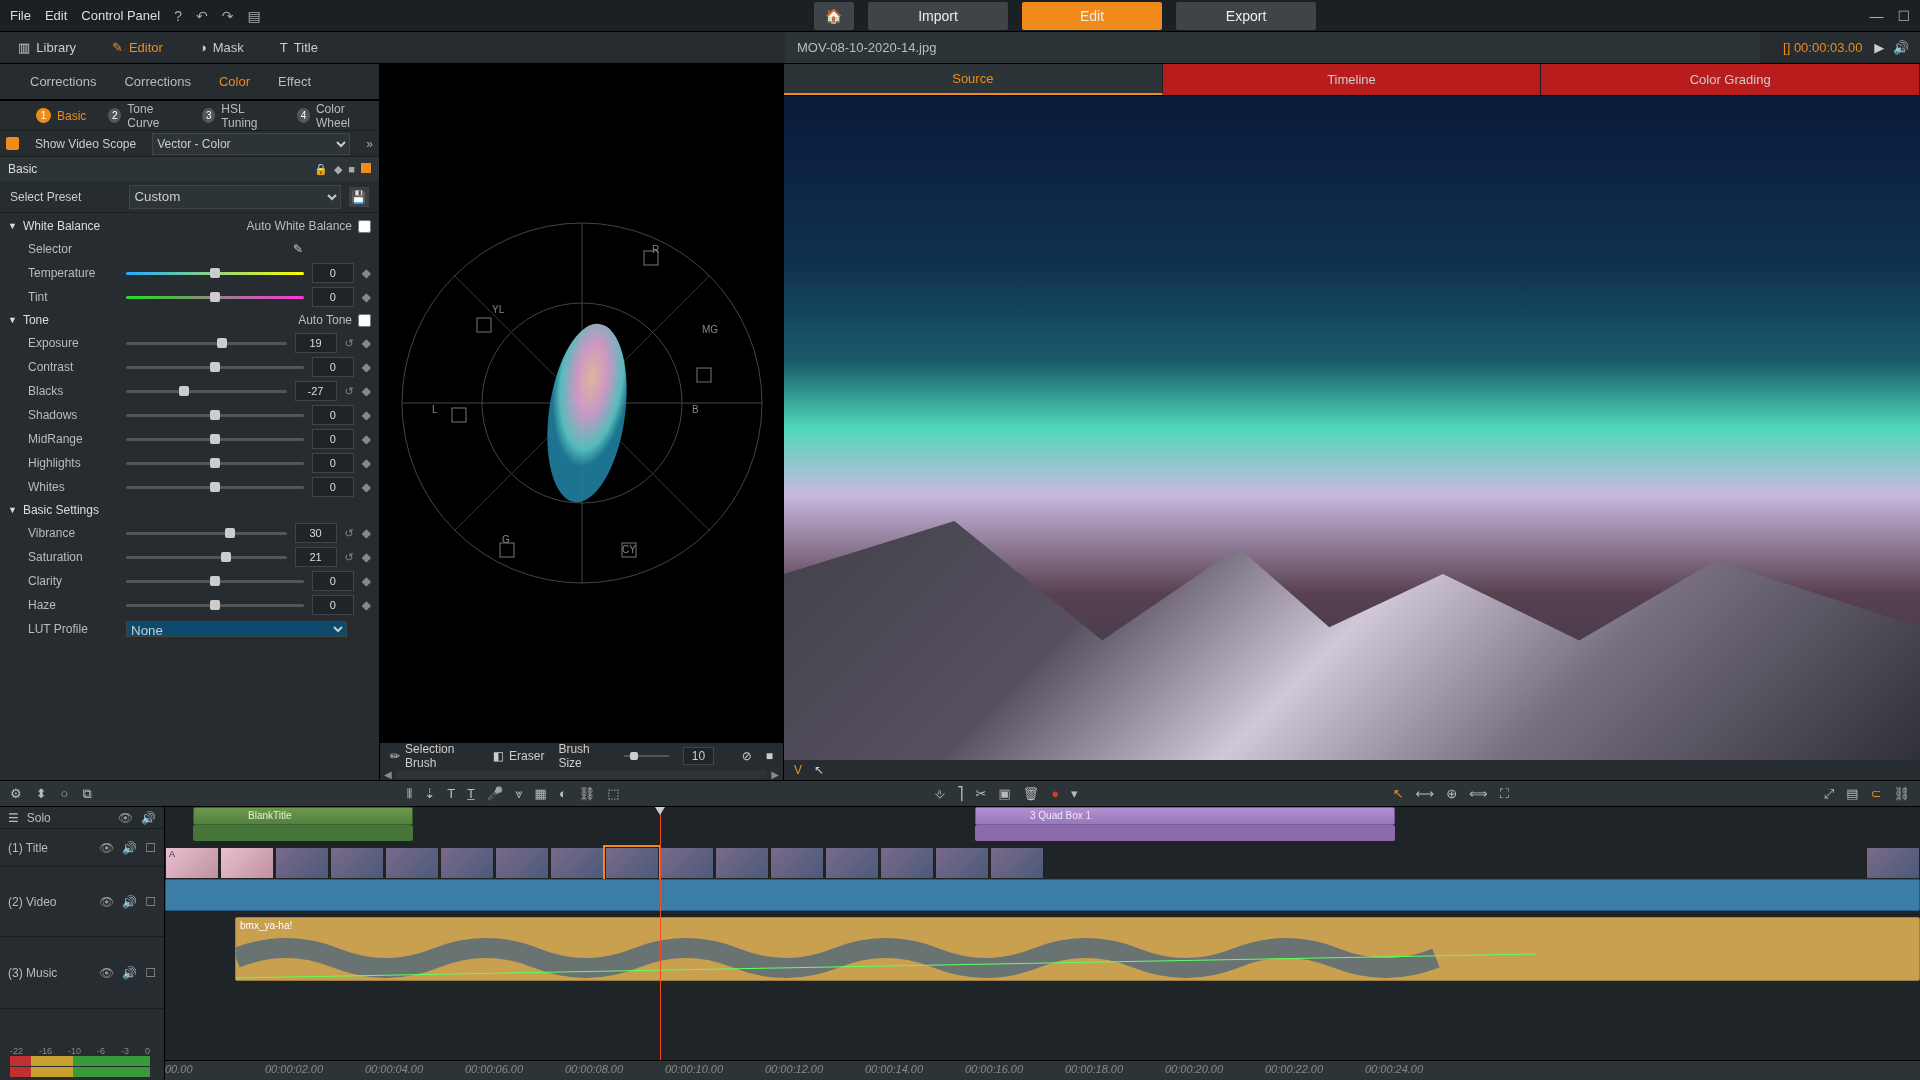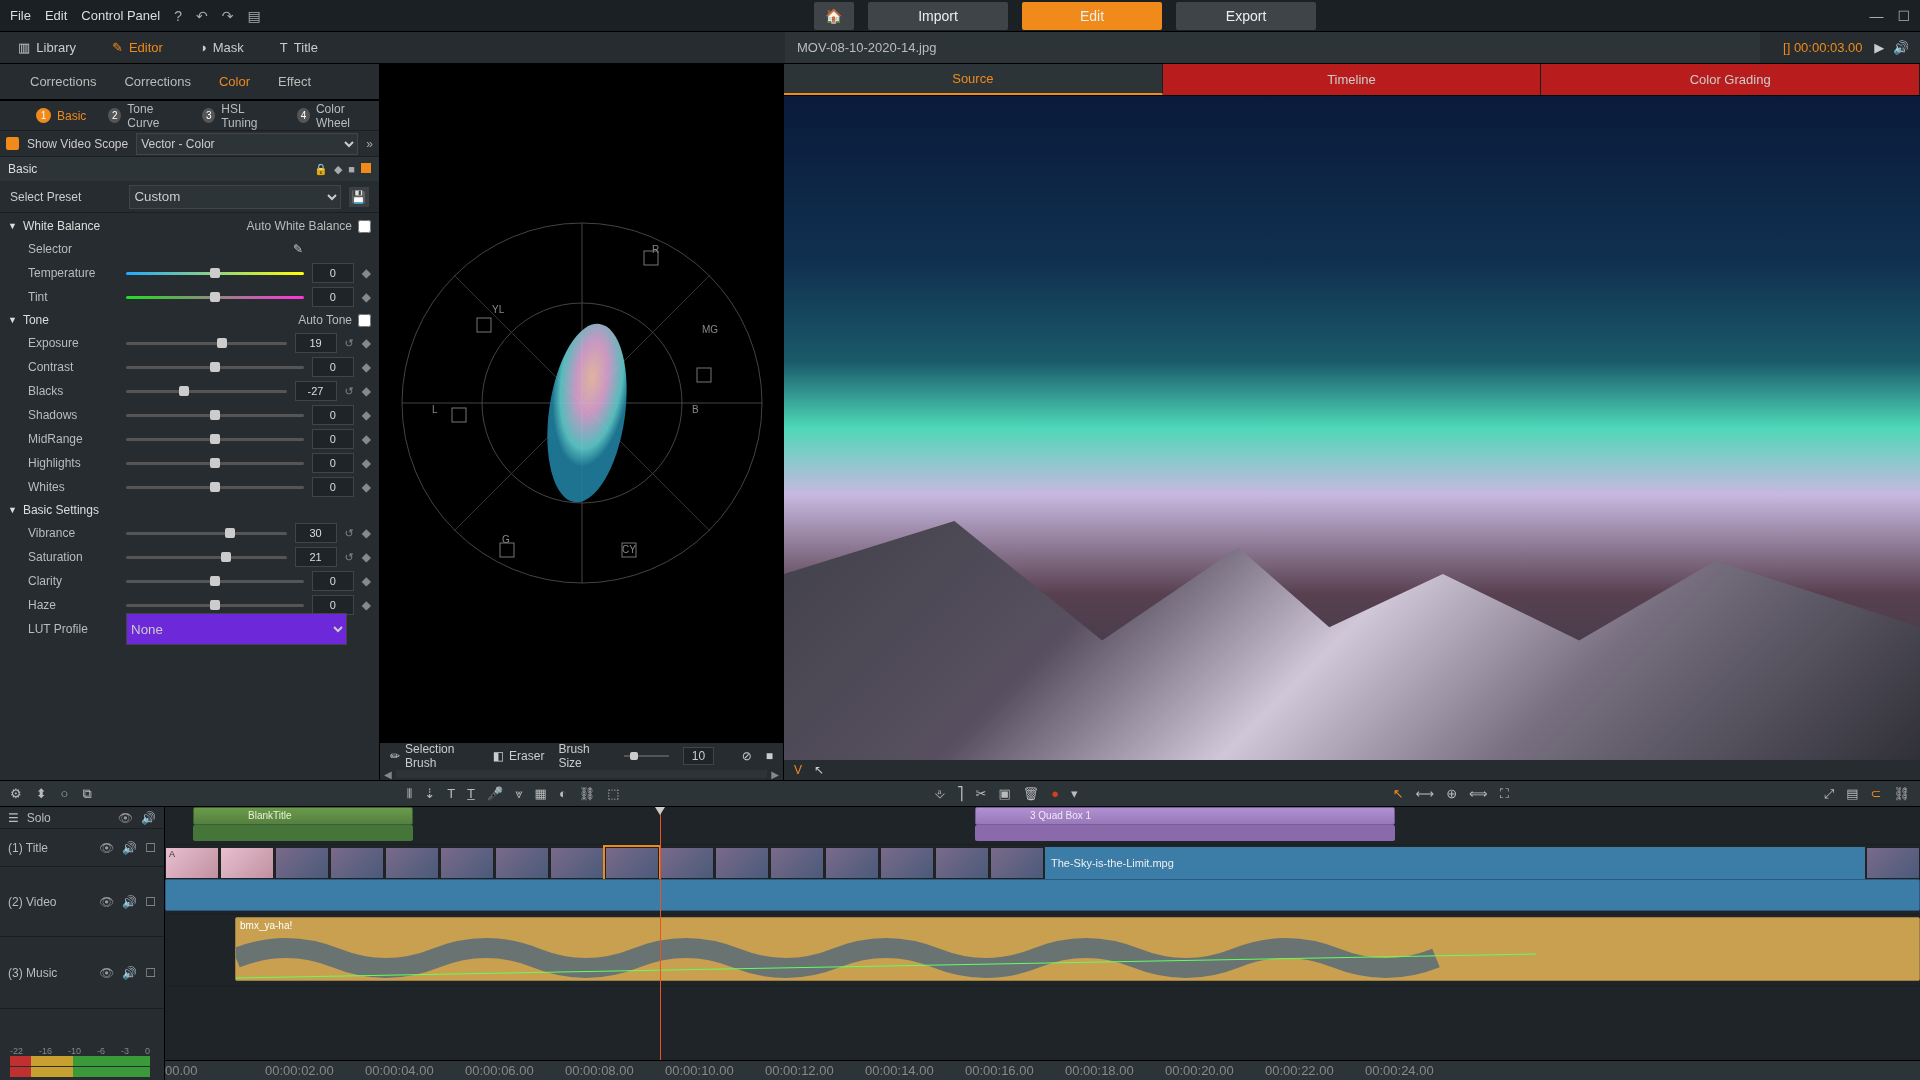--- a/index.html
+++ b/index.html
@@ -33,21 +33,21 @@
 .prop-tabs span { color:#bbb; cursor:pointer; font-size:13px; }
 .prop-tabs span.active { color:#f08a1a; }
 
 .sub-tabs { height:30px; display:flex; align-items:center; gap:10px; padding-left:30px; background:#262c30; border-bottom:1px solid #1a1f22; }
 .sub-tabs .stab { display:flex; align-items:center; gap:6px; color:#bbb; cursor:pointer; font-size:12px; padding:0 6px; }
 .sub-tabs .stab.active { color:#f08a1a; }
 .sub-tabs .num { width:15px; height:15px; border-radius:50%; background:#555; color:#fff; display:flex; align-items:center; justify-content:center; font-size:10px; }
 .sub-tabs .stab.active .num { background:#f08a1a; }
 
 
-.scope-row { height:26px; display:flex; align-items:center; background:#262c30; border-bottom:1px solid #1a1f22; padding:0 6px; gap:8px;justify-content:flex-end; }
+.scope-row { height:26px; display:flex; align-items:center; background:#262c30; border-bottom:1px solid #1a1f22; padding:0 6px; gap:16px;justify-content:flex-end; }
 .scope-row .chk { width:13px; height:13px; background:#f08a1a; border-radius:2px; }
 .scope-row select { flex:1; background:#2d3438; border:1px solid #444; color:#ccc; height:22px; font-size:12px; }
 .scope-row .arrow-icon { color:#aaa; cursor:pointer; }
 
 .section-hdr { height:24px; background:#2d3438; display:flex; align-items:center; padding:0 8px; color:#ddd; font-size:12px; }
 .section-hdr .right-icons { margin-left:auto; display:flex; gap:6px; color:#aaa; font-size:11px; }
 .section-hdr .orange-box { width:10px; height:10px; background:#f08a1a; }
 
 .preset-row { height:32px; display:flex; align-items:center; padding:0 10px; gap:8px; background:#262c30; border-bottom:1px solid #1a1f22; }
 .preset-row select { flex:1; background:#2d3438; border:1px solid #444; color:#ccc; height:24px; margin-left:40px; }
@@ -63,21 +63,21 @@
 .param-row .p-label { width:90px; color:#bbb; }
 .param-row .slider { flex:1; height:14px; position:relative; }
 .param-row .slider .track { position:absolute; top:6px; left:0; right:0; height:3px; background:#555; border-radius:2px; }
 .param-row .slider.grad-temp .track { background:linear-gradient(to right,#2af,#ff0); }
 .param-row .slider.grad-tint .track { background:linear-gradient(to right,#2d2,#f3d); }
 .param-row .slider .thumb { position:absolute; top:2px; width:10px; height:10px; background:#ccc; border-radius:2px; transform:translateX(-50%); }
 .param-row .val-box { width:42px; height:20px; background:#1e2428; border:1px solid #444; color:#ddd; text-align:center; font-size:11px; display:flex; align-items:center; justify-content:center; }
 .param-row .kf { color:#888; font-size:12px; cursor:pointer; }
 .param-row .reset { color:#888; font-size:11px; cursor:pointer; }
 
-.param-row.lut select { flex:1; background:#6d28d9; border:1px solid #444; color:#ccc; height:32px; margin-right:24px; }
+.param-row.lut select { flex:1; background:#0c4a6e; border:1px solid #444; color:#ccc; height:16px; margin-right:24px; }
 
 
 .scope-title { height:26px; display:flex; align-items:center; padding:0 12px; color:#ccc; font-size:13px; background:#262c30; border-bottom:1px solid #000; }
 .scope-canvas { flex:1; display:flex; align-items:center; justify-content:center; background:#000; overflow:hidden; }
 .scope-bottom { height:26px; background:#262c30; display:flex; align-items:center; gap:14px; padding:0 10px; color:#ccc; border-top:1px solid #000; }
 .scope-bottom .tool { display:flex; align-items:center; gap:5px; cursor:pointer; }
 .scope-bottom .bs-slider { width:50px; height:10px; position:relative; }
 .scope-bottom .bs-slider .tr { position:absolute; top:4px; left:0; right:0; height:2px; background:#555; }
 .scope-bottom .bs-slider .th { position:absolute; top:1px; left:6px; width:8px; height:8px; background:#ccc; border-radius:2px; }
 .scope-bottom .bs-val { width:34px; height:18px; background:#1e2428; border:1px solid #444; color:#ccc; text-align:center; display:flex; align-items:center; justify-content:center; }
@@ -126,21 +126,21 @@
 .clip.blue { background:#3c7da8; border:1px solid #2a5a80; top:34px; height:32px; }
 .clip.yellow { background:#c8a050; border:1px solid #a08040; }
 
 .video-thumbs { position:absolute; top:2px; left:0; right:0; height:32px; display:flex; gap:1px; }
 .video-thumbs .th { width:54px; height:32px; background:linear-gradient(135deg,#7a6a8a,#4a5a7a); border:1px solid #222; }
 .video-thumbs .th.a { background:linear-gradient(135deg,#e8c0d0,#c090a0); }
 .video-thumbs .th.sel { outline:2px solid #f08a1a; }
 .video-thumbs .th-label { background:#3c7da8; flex:1; display:flex; align-items:center; padding:0 6px; color:#eee; font-size:11px; }
 
 .tl-ruler { position:absolute; left:0; right:0; bottom:0; height:20px; background:#2d3438; border-top:1px solid #000; }
-.tl-ruler .tick { position:absolute; top:2px; color:#888; font-size:13px; }
+.tl-ruler .tick { position:absolute; top:2px; color:#888; font-size:11px;font-style:italic; }
 
 
 .audio-meter { position:absolute; left:10px; bottom:4px; width:140px; height:30px; z-index:5; }
 .audio-meter .labels { display:flex; justify-content:space-between; color:#888; font-size:9px; }
 .audio-meter .bars { height:10px; display:flex; }
 .audio-meter .g { flex:1; background:#3a9a3a; }
 .audio-meter .y { width:30%; background:#c8a030; }
 .audio-meter .r { width:15%; background:#c03030; }
 
 .ctx-menu { cursor:pointer; }
@@ -595,21 +595,20 @@
           <div class="th"></div>
           <div class="th"></div>
           <div class="th sel"></div>
           <div class="th"></div>
           <div class="th"></div>
           <div class="th"></div>
           <div class="th"></div>
           <div class="th"></div>
           <div class="th"></div>
           <div class="th"></div>
-          <div class="th-label">The-Sky-is-the-Limit.mpg</div>
           <div class="th" style="margin-left:auto;"></div>
         </div>
         <div class="clip blue" style="left:0;right:0;"></div>
       </div>
 
       <div class="tl-row music-r">
         <div class="clip yellow" style="left:70px;right:0;top:2px;height:64px;">
           <span style="color:#fff;">bmx_ya-ha!</span>
           <svg style="position:absolute;left:0;right:0;bottom:0;top:16px;width:100%;height:48px;">
             <rect width="100%" height="100%" fill="#c8a050"></rect>

